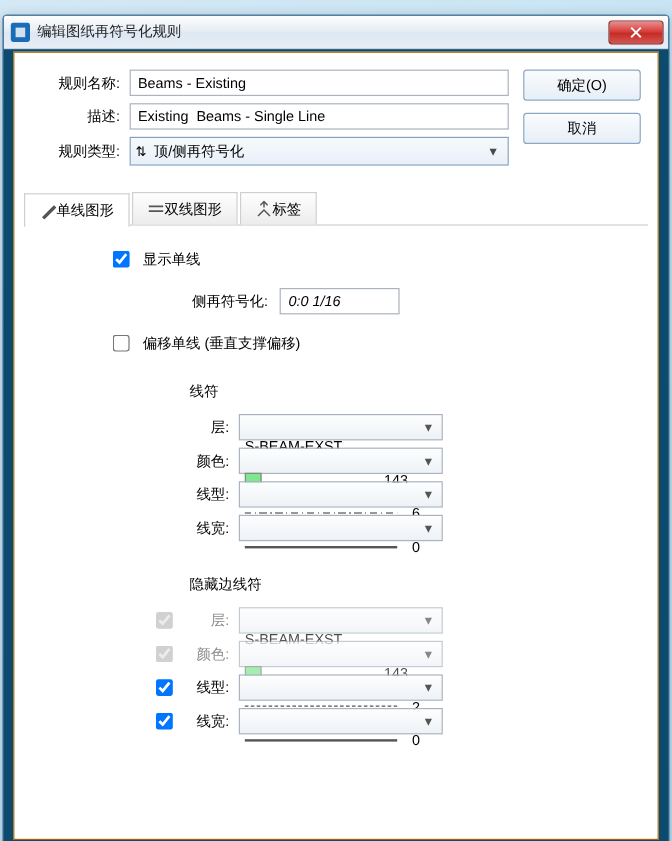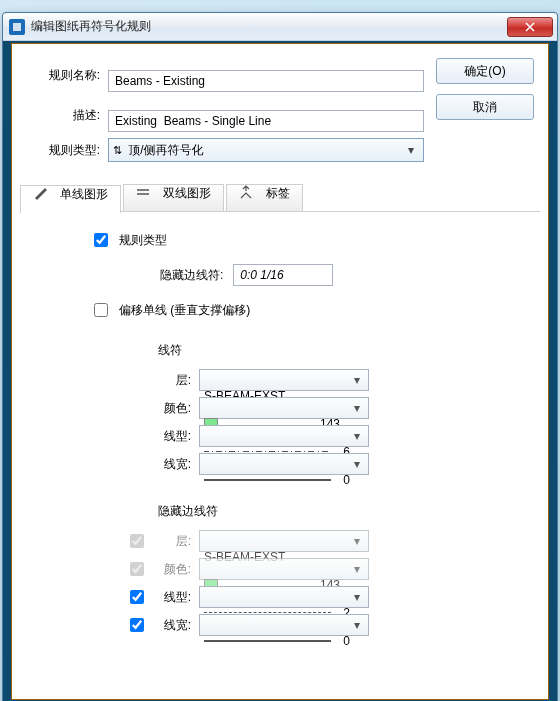--- a/index.html
+++ b/index.html
@@ -9,30 +9,30 @@
   .titlebar { height:28px; background:linear-gradient(#fdfefe,#e8eef5 45%,#dde8f3 55%,#e7eef6); display:flex; align-items:center; padding:0 0 0 6px; border-bottom:1px solid #c3d2e1; }
   .titlebar .appicon { width:16px; height:16px; background:#1a6bb8; border-radius:2px; margin-right:6px; display:flex; align-items:center; justify-content:center; }
   .titlebar .appicon svg { width:10px; height:10px; }
   .titlebar .title { flex:1; color:#222; }
   .close-btn { width:46px; height:20px; margin-right:4px; background:linear-gradient(#e58f90,#d9403b 45%,#c42c26 55%,#d6554f); border:1px solid #8b2d28; border-radius:3px; display:flex; align-items:center; justify-content:center; color:#fff; font-weight:bold; cursor:pointer; }
   .close-btn svg { width:10px; height:10px; }
   .client { position:absolute; left:8px; top:30px; right:8px; bottom:8px; background:#fff; border:1px solid #a16207; }
   .toprow { padding:14px 14px 6px 14px; display:flex; }
   .left-fields { flex:1; display:grid; grid-template-columns:74px 1fr; row-gap:6px; column-gap:8px; }
   .left-fields label { text-align:right; align-self:center; color:#000; }
-  .tb { height:22px; border:1px solid #aab3be; padding:2px 6px; background:#fff; width:100%;margin-top:12px; }
+  .tb { height:22px; border:1px solid #aab3be; padding:2px 6px; background:#fff; width:100%; }
   .combo { height:24px; border:1px solid #85a3c1; background:linear-gradient(#f6fafd,#e8f0f8); display:flex; align-items:center; padding:0 4px; position:relative; }
   .combo .cicon { margin-right:6px; font-size:11px; }
   .combo .ctext { flex:1; }
   .combo .carrow { width:16px; text-align:center; color:#4a4a4a; }
   .right-btns { width:110px; padding-left:12px; display:flex; flex-direction:column; gap:10px; }
   .wbtn { height:26px; border:1px solid #8aa8c4; border-radius:3px; background:linear-gradient(#fafcfe,#e6eef6); cursor:pointer; }
   .tabs { margin:16px 8px 0 8px; }
   .tabstrip { display:flex; border-bottom:1px solid #cfcfcf; height:28px; }
-  .tab { display:flex; gap:13px; padding:0 12px; border:1px solid #cfcfcf; border-bottom:none; background:linear-gradient(#fefefe,#ececec); margin-right:2px; cursor:pointer; }
+  .tab { display:flex; align-items:center; gap:0; padding:0 12px; border:1px solid #cfcfcf; border-bottom:none; background:linear-gradient(#fefefe,#ececec); margin-right:2px; cursor:pointer; }
   .tab.active { background:#fff; height:28px; position:relative; top:1px; }
   .tab .ticon svg { width:14px; height:14px; display:block; }
   .tabbody { padding:18px 12px 12px 70px; }
   .chk { display:flex; align-items:center; gap:8px; margin-bottom:14px; }
   .chk input { width:14px; height:14px; }
   .sublabel { display:flex; align-items:center; gap:10px; margin:0 0 14px 70px; }
   .sublabel input.text { width:100px; height:22px; border:1px solid #aab3be; padding:2px 6px;font-style:italic; }
   .section-title { font-weight:normal; color:#000; margin:22px 0 10px 68px; }
   .proprow { display:flex; align-items:center; gap:8px; margin-bottom:6px; margin-left:36px; }
   .proprow input[type=checkbox] { width:14px; height:14px; visibility:hidden; }
@@ -109,24 +109,24 @@
                 <path d="M7 1 L7 6 M4 4 L7 1 L10 4 M2 13 L7 8 L12 13" stroke="#555" stroke-width="1.2" fill="none"></path>
               </svg>
             </span>
           <span>标签</span>
         </div>
       </div>
 
       <div class="tabbody">
         <div class="chk">
           <input type="checkbox" checked="" style="">
-          <span>规则类型</span>
+          <span>显示单线</span>
         </div>
         <div class="sublabel">
-          <span>隐藏边线符:</span>
+          <span>侧再符号化:</span>
           <input class="text" value="0:0 1/16" style="">
         </div>
         <div class="chk">
           <input type="checkbox" style="">
           <span>偏移单线 (垂直支撑偏移)</span>
         </div>
 
         <div class="section-title">线符</div>
 
         <div class="proprow">

